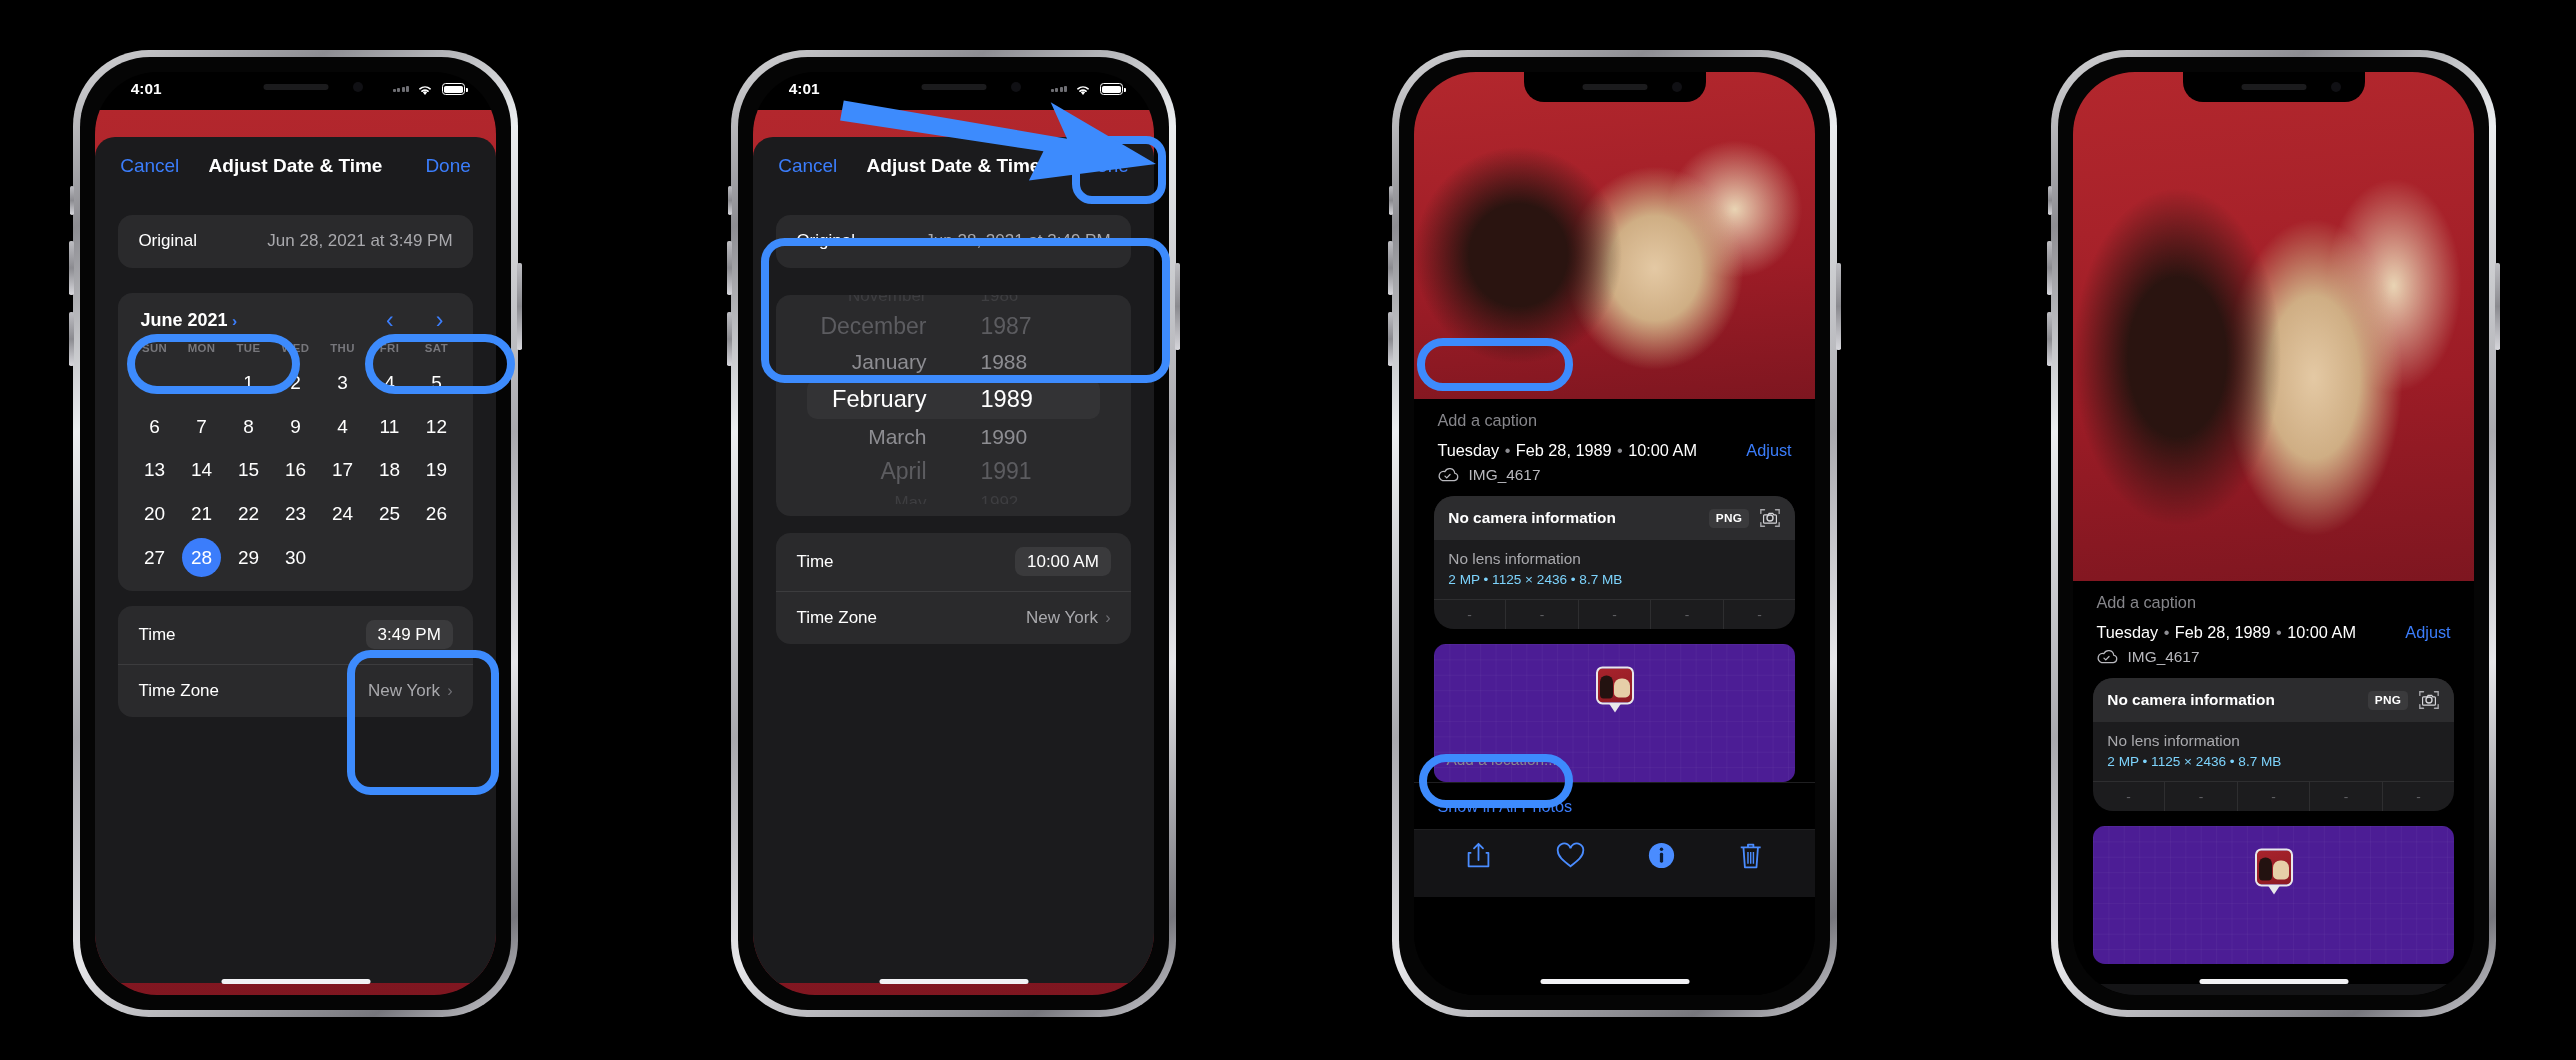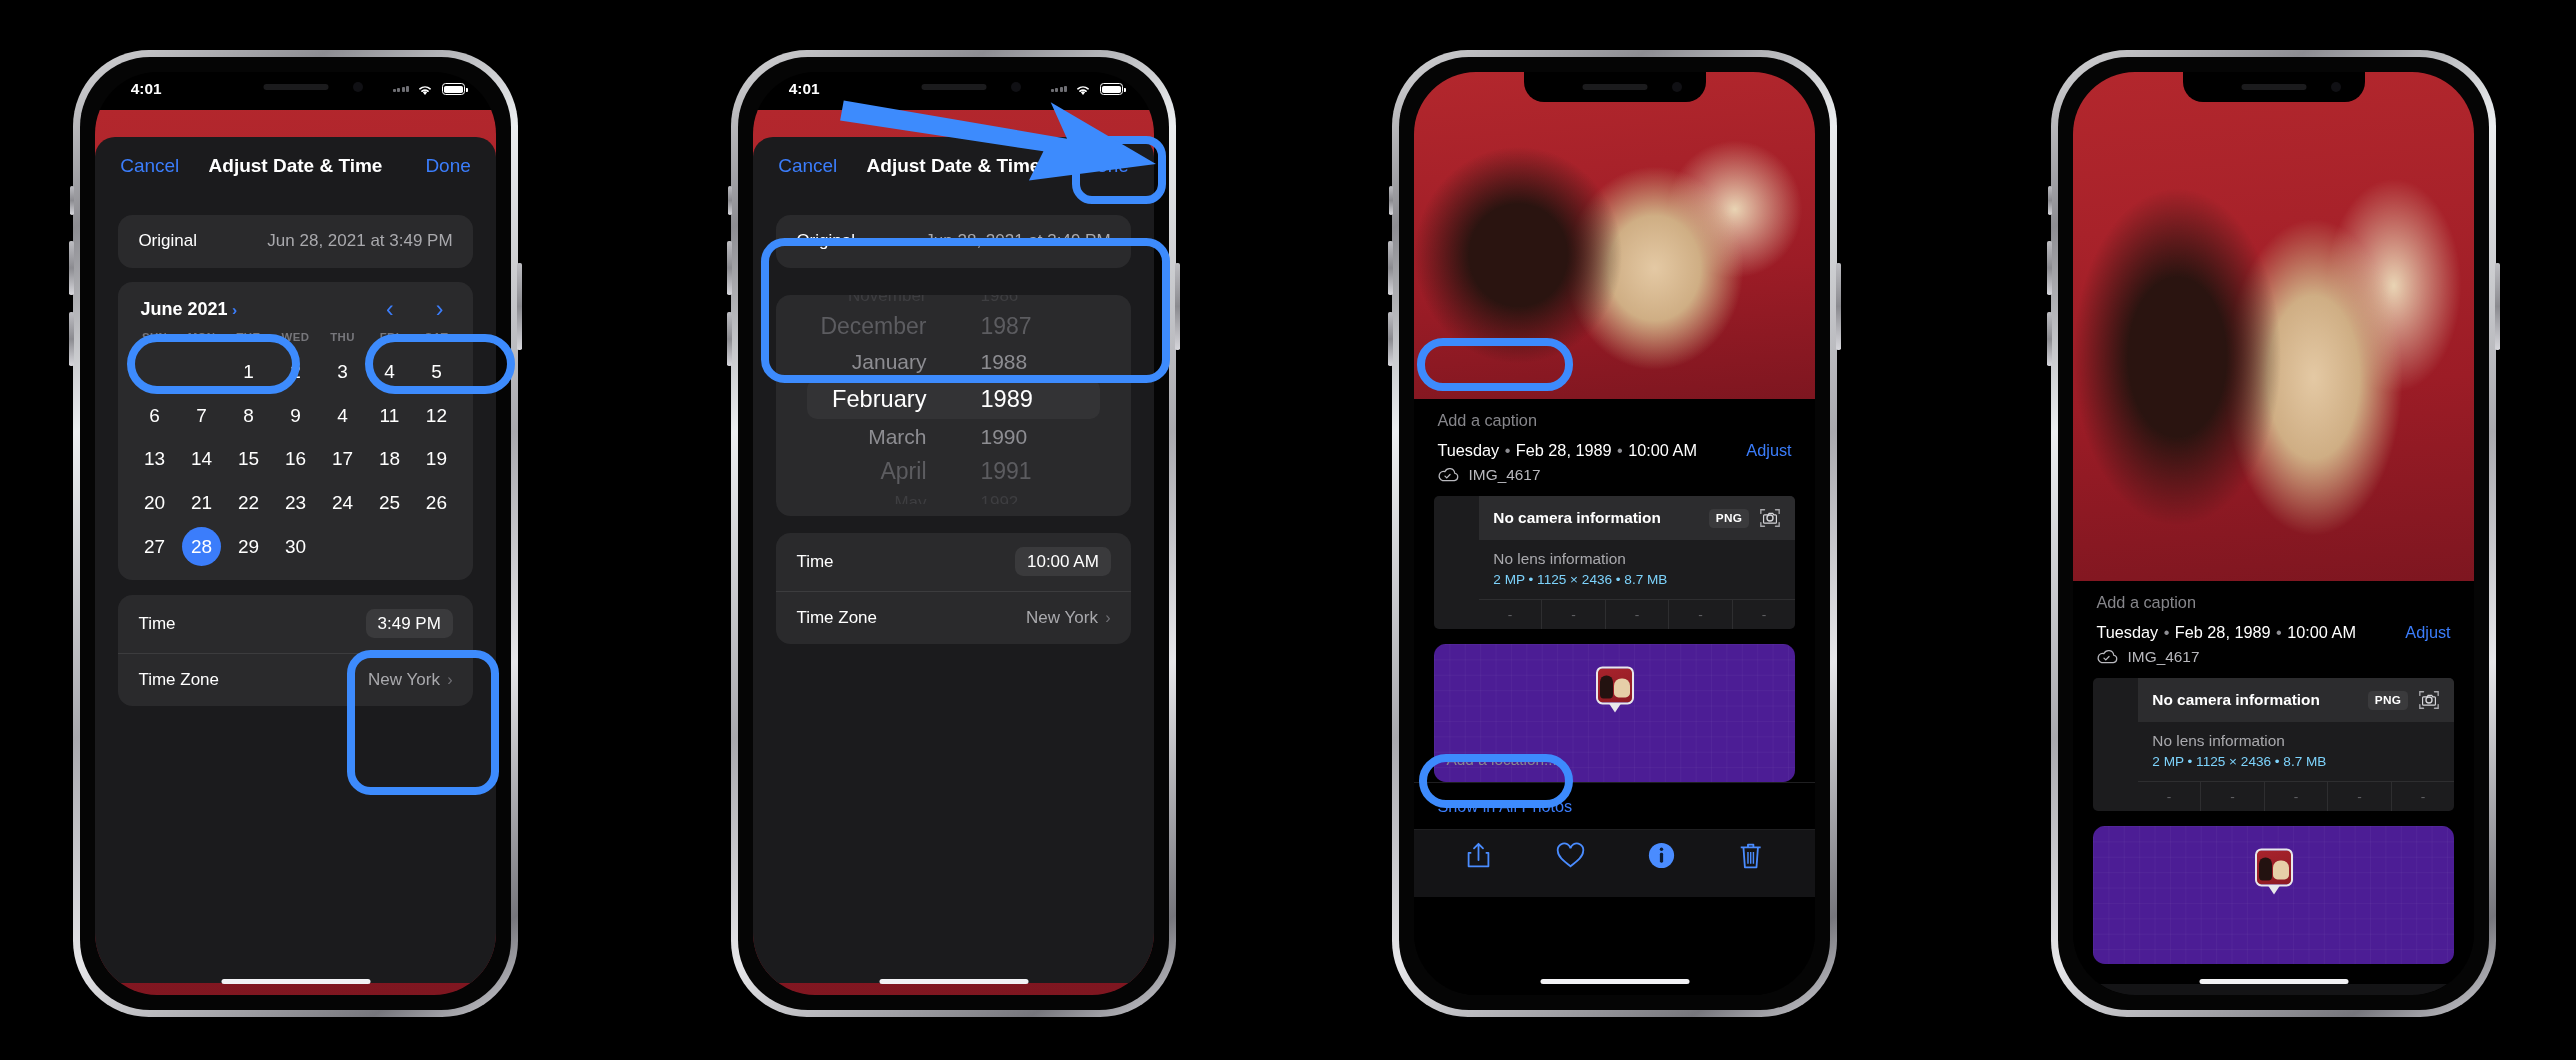--- a/index.html
+++ b/index.html
@@ -145,21 +145,21 @@
 
   
   .infopane { position:absolute; left:0; right:0; bottom:0; background:#000; z-index:18; }
   .caption { padding:12.7px 23.6px 9px 23.6px; color:#86868b; font-size:16.3px; }
   .info-head { display:flex; align-items:center; justify-content:space-between; padding:1.8px 23.6px 0 23.6px; }
   .info-date { font-size:16.3px; color:#fff; }
   .info-date .dot { color:#8e8e93; margin:0 5.4px; }
   .adjust { color:#3b7dfb; font-size:16.3px; }
   .info-file { display:flex; align-items:center; gap:8.2px; padding:5.4px 23.6px 12.7px 23.6px; color:#b9b9be; font-size:15.4px; }
 
-  .metacard { background:#1c1c1e; border-radius:5px; margin:0 20px; overflow:hidden;padding-left:45px; }
+  .metacard { background:#1c1c1e; border-radius:20px; margin:0 20px; overflow:hidden; }
   .meta-top { display:flex; align-items:center; justify-content:space-between; padding:11px 14.5px; background:#2c2c2e; }
   .meta-top .t { font-size:15.4px; font-weight:bold; }
   .meta-right { display:flex; align-items:center; gap:10px; }
   .png-badge { background:#3a3a3c; border-radius:4.5px; padding:2.7px 6.4px; font-size:11.8px; font-weight:bold; letter-spacing:0.3px; }
   .meta-body { padding:10px 14.5px 11.8px 14.5px; }
   .meta-body .l1 { color:#a9a9ad; font-size:15.4px; margin-bottom:3.6px; }
   .meta-body .l2 { color:#7dd3fc; font-size:13.6px; }
   .meta-dashes { display:flex; border-top:0.9px solid #2e2e30; }
   .meta-dashes div { flex:1; text-align:center; color:#636367; font-size:13.6px; padding:7.3px 0; border-right:0.9px solid #2e2e30; }
   .meta-dashes div:last-child { border-right:none; }
@@ -233,21 +233,21 @@
               <span class="nav-link">Done</span>
             </div>
 
             <div class="card" style="margin-top:20px;">
               <div class="row">
                 <span>Original</span>
                 <span class="val">Jun 28, 2021 at 3:49 PM</span>
               </div>
             </div>
 
-            <div class="card" style="margin-top:14px;padding-bottom:5.4px;">
+            <div class="card" style="margin-top:25px;padding-bottom:5.4px;">
               <div class="cal-head">
                 <span class="cal-month">
                   <span>June 2021</span><span class="c">›</span>
                 </span>
                 <span class="cal-arrows">
                   <span>‹</span>
                   <span>›</span>
                 </span>
               </div>
               <div class="dow" id="dow1">

